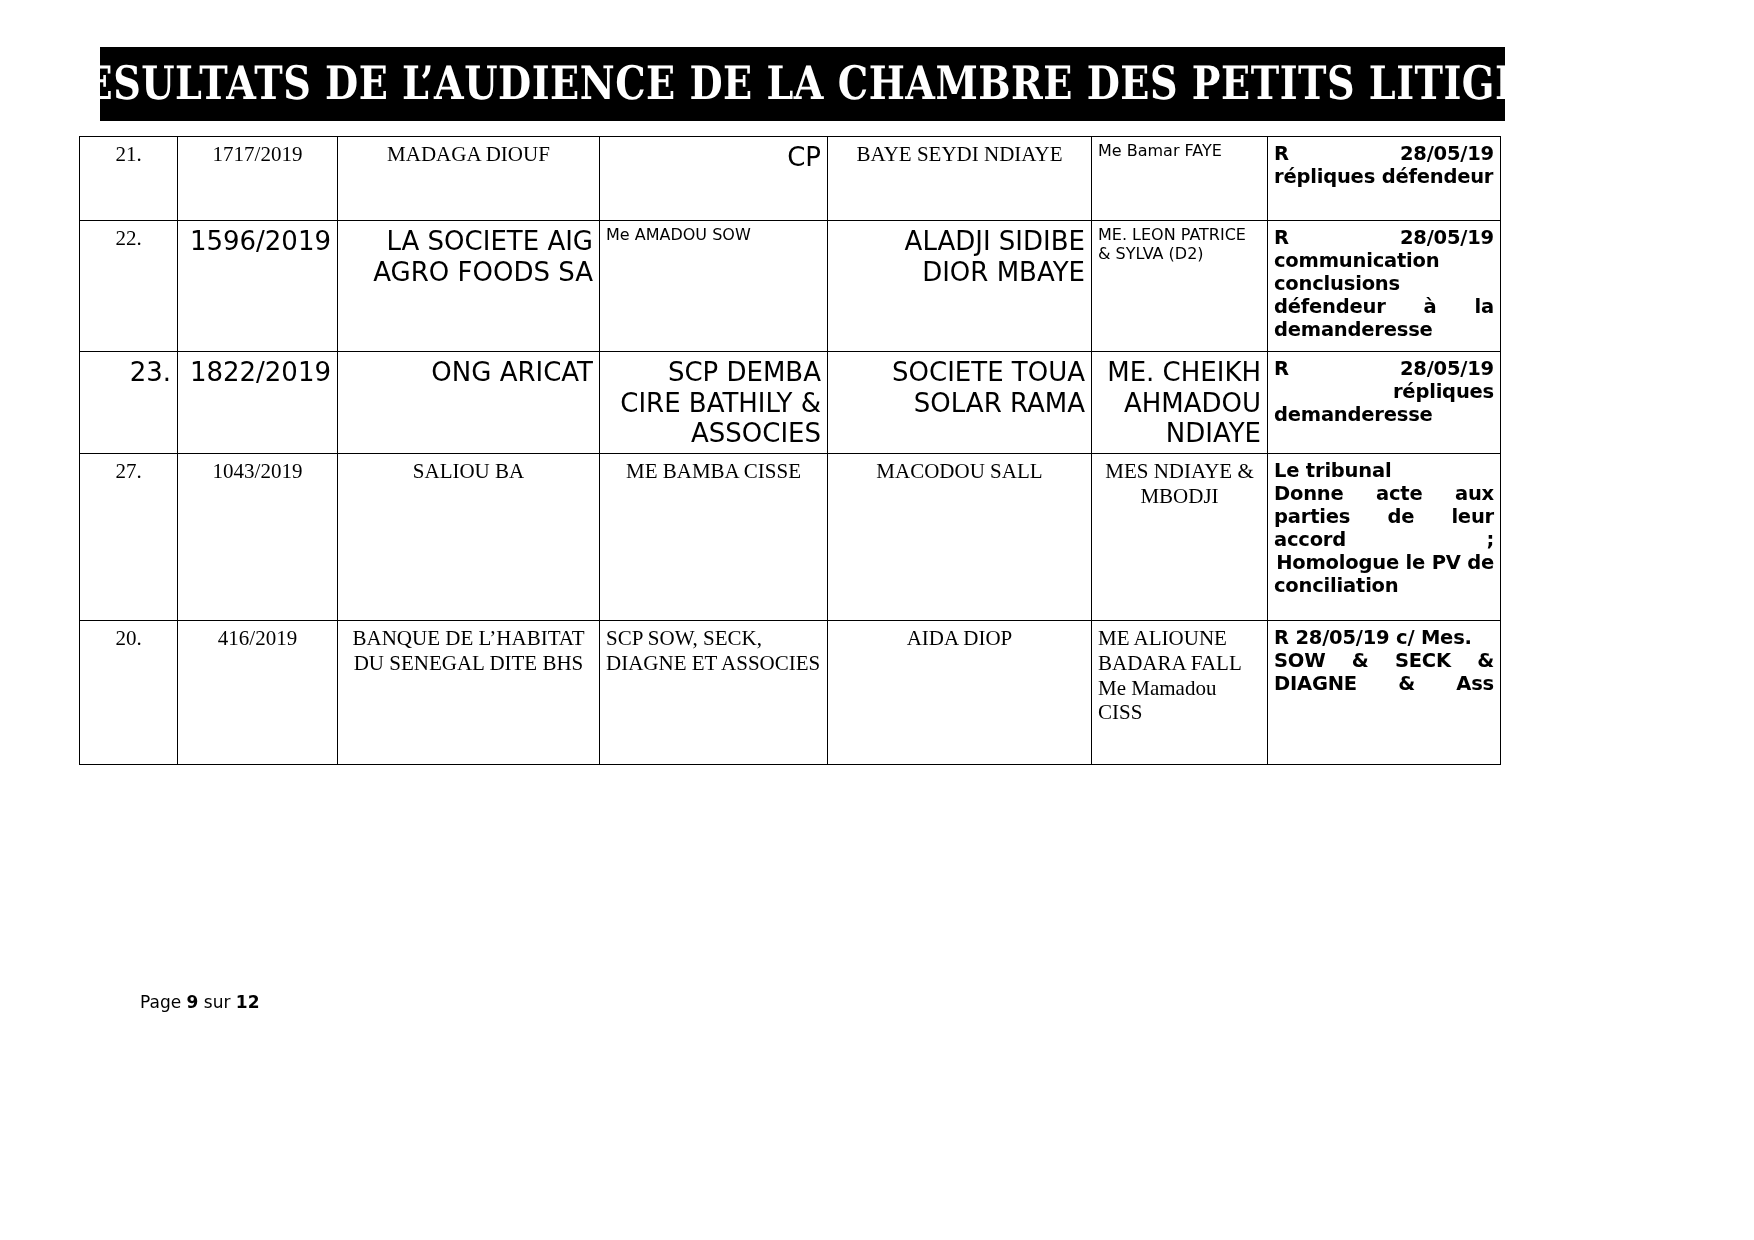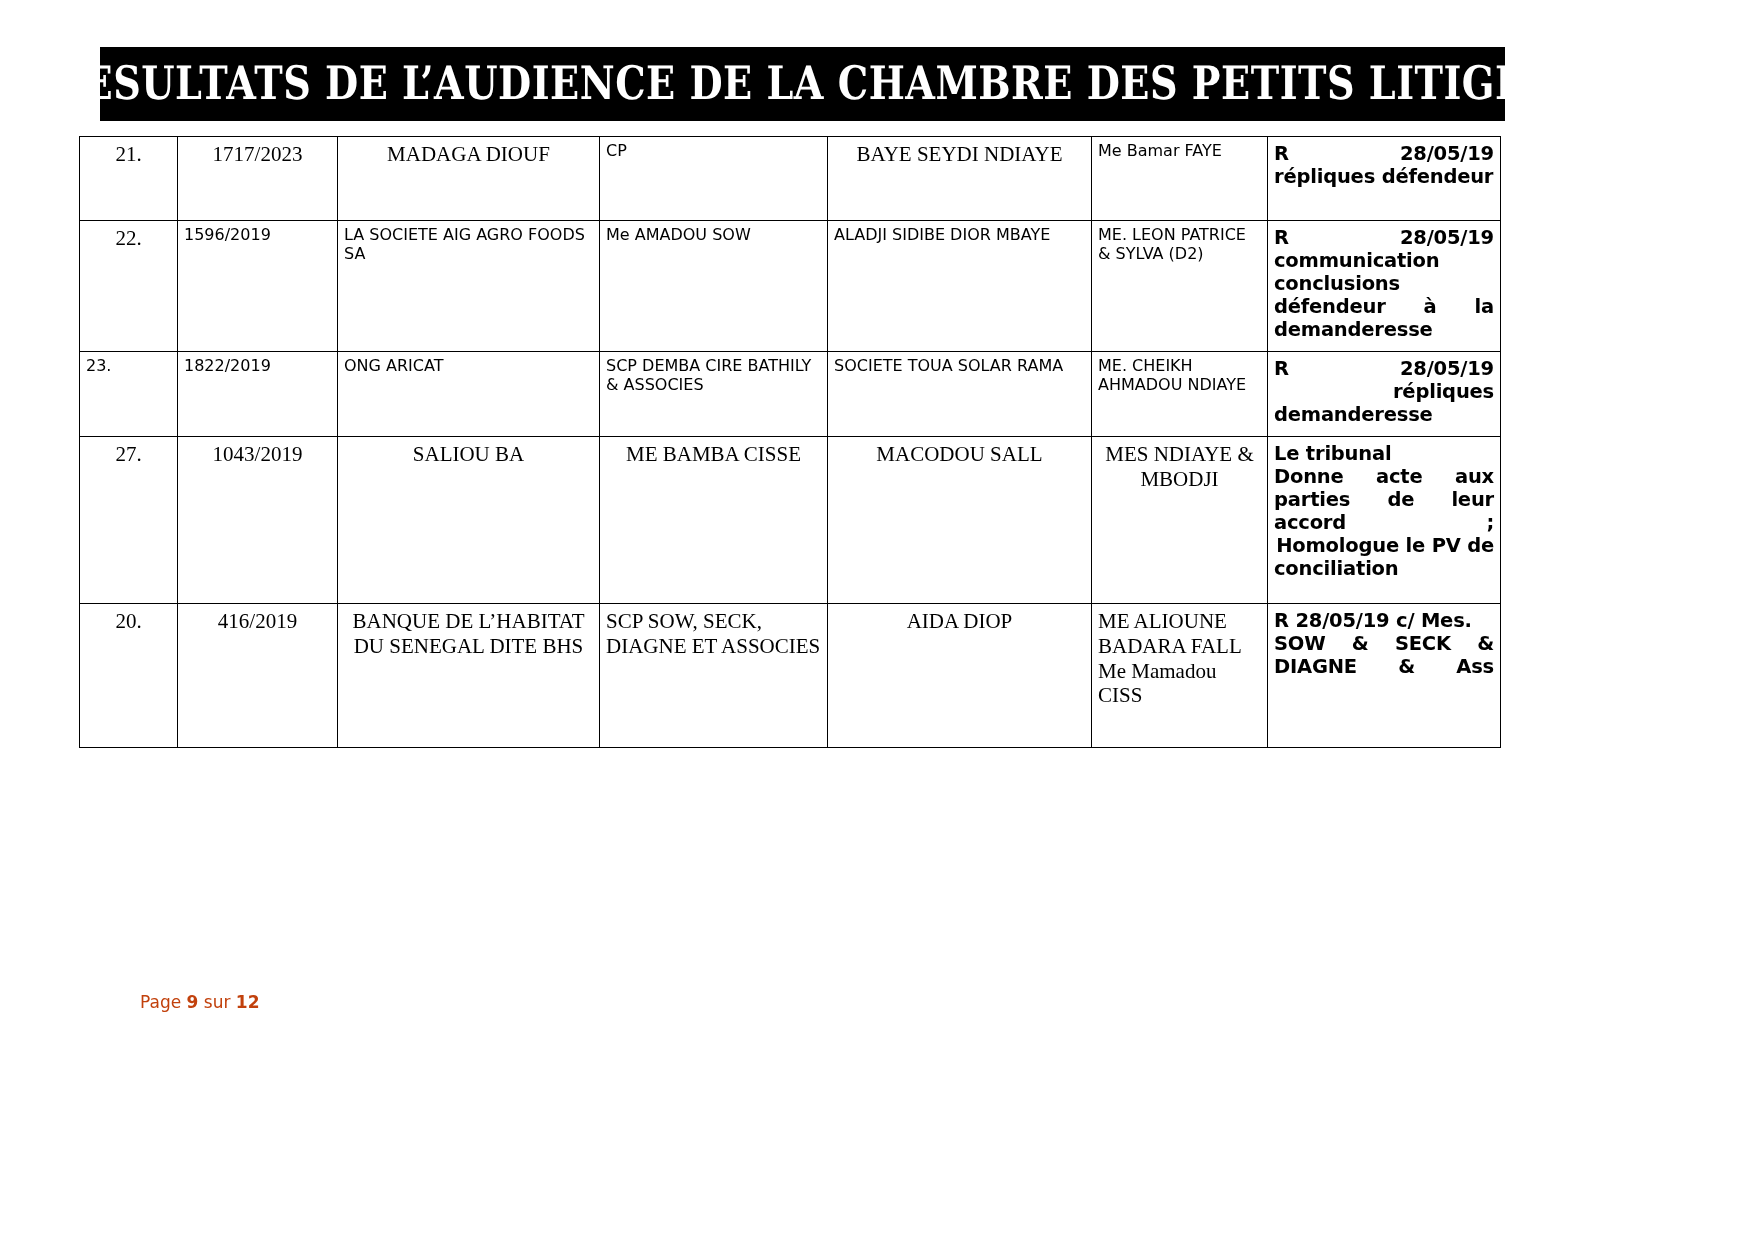--- a/index.html
+++ b/index.html
@@ -76,21 +76,21 @@
 
   
   .cell-num {
     text-align: center;
     vertical-align: bottom;
     font-size: 21px;
   }
   .cell-num .numtxt { display: block; padding-bottom: 2px; }
 
   .ser   { font-family: "Liberation Serif", serif; font-size: 21px; text-align: center; }
-  .sans  { font-family: "DejaVu Sans", "Liberation Sans", sans-serif; font-size: 16px; text-align: left; }
+  .sans  { font-family: "DejaVu Sans", "Liberation Sans", sans-serif; font-size: 26px; text-align: right; }
   .sans-l{ font-family: "DejaVu Sans", "Liberation Sans", sans-serif; font-size: 16px; text-align: left; }
   .ser-l { font-family: "Liberation Serif", serif; font-size: 21px; text-align: left; }
 
   
   .dec {
     font-family: "DejaVu Sans", "Liberation Sans", sans-serif;
     font-weight: bold;
     font-size: 19.5px;
     text-align: justify;
     text-align-last: left;
@@ -119,21 +119,21 @@
   .vmid { vertical-align: middle; }
   .vbot { vertical-align: bottom; }
 
   
   .footer {
     position: absolute;
     left: 140px;
     top: 992px;
     font-family: "DejaVu Sans", "Liberation Sans", sans-serif;
     font-size: 17px;
-    color: #c2410c;
+    color: #000000;
   }
   .footer b { font-weight: bold; }
 </style>
 </head>
 <body>
 
 <div class="page">
 
   <div class="title-banner">
     <span class="title-text">RESULTATS DE L’AUDIENCE DE LA CHAMBRE DES PETITS LITIGES</span>
@@ -148,21 +148,21 @@
       <col class="c-def">
         <col class="c-avdef">
         <col class="c-dec">
     </colgroup>
     <tbody>
 
       <tr style="height:84px">
         <td class="cell-num vbot">
           <span class="numtxt ser">21.</span>
         </td>
-        <td class="ser vtop">1717/2023</td>
+        <td class="ser vtop">1717/2019</td>
         <td class="ser vtop">MADAGA DIOUF</td>
         <td class="sans vtop">CP</td>
         <td class="ser vtop">BAYE SEYDI NDIAYE</td>
         <td class="sans-l vtop">Me Bamar FAYE</td>
         <td class="dec vtop">
           <span class="hdr">
             <span class="lbl">R</span>
             <span class="dt">28/05/19</span>
           </span>
           <span class="body plain">répliques défendeur</span>

